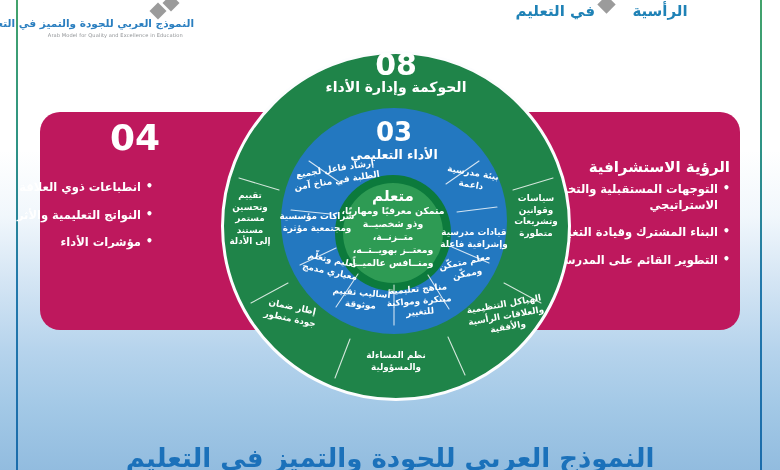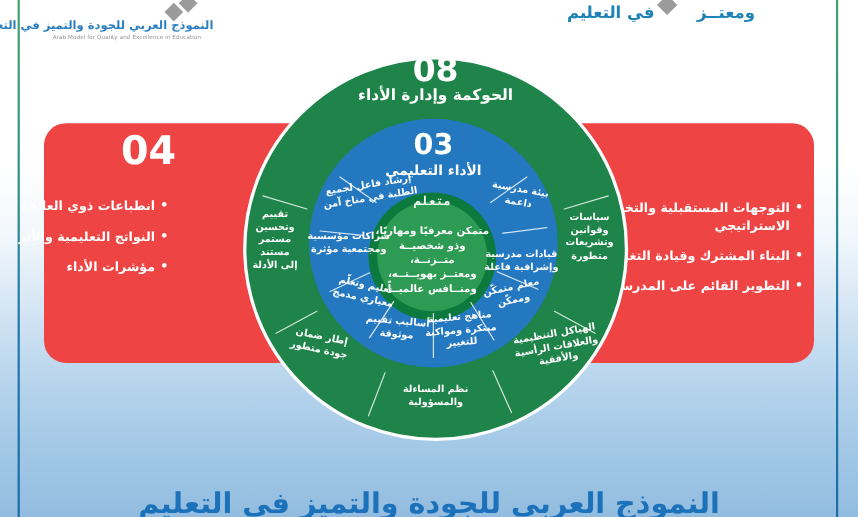--- a/index.html
+++ b/index.html
@@ -15,21 +15,21 @@
 
   
   .diamond{position:absolute;background:#9b9b9b;transform:rotate(45deg);}
   .logo-ar{position:absolute;left:36px;top:17px;width:158px;text-align:center;
     font-size:10.5px;font-weight:bold;color:#2b7fc0;white-space:nowrap;}
   .logo-en{position:absolute;left:36px;top:31px;width:158px;text-align:center;
     font-size:6px;color:#8f9295;letter-spacing:.1px;white-space:nowrap;transform:scale(.85);}
   .logo-right-text{position:absolute;top:2px;font-size:15px;font-weight:bold;color:#1f82b6;white-space:nowrap;}
 
   
-  .panel{position:absolute;top:112px;height:218px;background:#ef4444;border-radius:20px;color:#fff;z-index:1;}
+  .panel{position:absolute;top:112px;height:218px;background:#be185d;border-radius:20px;color:#fff;z-index:1;}
   .panel-left{left:40px;width:300px;}
   .panel-right{left:449px;width:291px;}
   .pnum{position:absolute;top:6px;font-size:36px;font-weight:bold;text-align:center;line-height:1.1;}
   .panel-left .pnum{left:0;width:190px;}
   .panel-right .pnum{left:111px;width:180px;}
   .ptitle{position:absolute;top:46px;font-size:15px;font-weight:bold;white-space:nowrap;}
   .panel-left .ptitle{left:0;width:190px;text-align:center;}
   .panel-right .ptitle{right:10px;text-align:right;}
   .panel ul{position:absolute;margin:0;padding:0;list-style:none;text-align:right;font-size:11.5px;font-weight:600;line-height:1.35;}
   .panel-left ul{top:68px;right:187px;}
@@ -46,21 +46,21 @@
   .center-green{left:343px;top:183px;width:100px;height:100px;background:#2e9b54;z-index:2;}
 
   svg.dividers{position:absolute;left:0;top:0;z-index:2;}
 
   
   .ctext{position:absolute;color:#fff;text-align:center;z-index:3;}
   .t02n{left:396px;top:50px;transform:translateX(-50%);font-size:30px;font-weight:bold;line-height:1;}
   .t02t{left:396px;top:79px;transform:translateX(-50%);font-size:14px;font-weight:bold;white-space:nowrap;}
   .t03n{left:394px;top:119px;transform:translateX(-50%);font-size:26px;font-weight:bold;line-height:1;}
   .t03t{left:394px;top:147px;transform:translateX(-50%);font-size:12.5px;font-weight:bold;white-space:nowrap;}
-  .center-title{left:393px;top:176px;transform:translateX(-50%);font-size:11px;font-weight:bold;font-family:Liberation Mono, monospace;}
+  .center-title{left:393px;top:187px;transform:translateX(-50%);font-size:15px;font-weight:bold;}
   .center-body{left:393px;top:204px;transform:translateX(-50%);width:104px;
     font-size:9.3px;font-weight:bold;line-height:13px;white-space:pre-line;}
 
   .rlabel{position:absolute;color:#fff;font-size:8.8px;font-weight:bold;line-height:11.5px;
     text-align:center;white-space:pre-line;z-index:3;}
   .bl0{left:472px;top:179px;transform:translate(-50%,-50%) rotate(10deg);}
   .bl1{left:474px;top:226px;transform:translate(-50%,-50%);margin-top:12px;}
   .bl2{left:466px;top:268px;transform:translate(-50%,-50%) rotate(-12deg);}
   .bl3{left:419px;top:301px;transform:translate(-50%,-50%) rotate(-5deg);}
   .bl4{left:361px;top:299px;transform:translate(-50%,-50%) rotate(5deg);}
@@ -82,32 +82,33 @@
 <div class="side-line l"></div>
 <div class="side-line r"></div>
 
 <div class="diamond" style="left:152px;top:5px;width:12px;height:12px;"></div>
 <div class="diamond" style="left:165px;top:-3px;width:12px;height:12px;"></div>
 <div class="logo-ar" dir="rtl">النموذج العربي للجودة والتميز في التعليم</div>
 <div class="logo-en">Arab Model for Quality and Excellence in Education</div>
 
 <div class="logo-right-text" style="left:535px;width:60px;text-align:center;" dir="rtl">في التعليم</div>
 <div class="diamond" style="left:600px;top:-2px;width:13px;height:13px;"></div>
-<div class="logo-right-text" style="left:630px;width:60px;text-align:center;" dir="rtl">ومعتــز</div>
+<div class="logo-right-text" style="left:630px;width:60px;text-align:center;" dir="rtl">الرأسية</div>
 
 <section class="panel panel-left">
   <div class="pnum">04</div>
   <ul>
     <li>انطباعات ذوي العلاقة</li>
     <li>النواتج التعليمية والأثر</li>
     <li>مؤشرات الأداء</li>
   </ul>
 </section>
 
 <section class="panel panel-right">
+  <div class="ptitle" dir="rtl">الرؤية الاستشرافية</div>
   <ul>
     <li>التوجهات المستقبلية والتخطيط الاستراتيجي</li>
     <li>البناء المشترك وقيادة التغيير</li>
     <li>التطوير القائم على المدرسة</li>
   </ul>
 </section>
 
 <div class="circle ring-outer"></div>
 <div class="circle ring-blue"></div>
 <div class="circle center-dark"></div>

